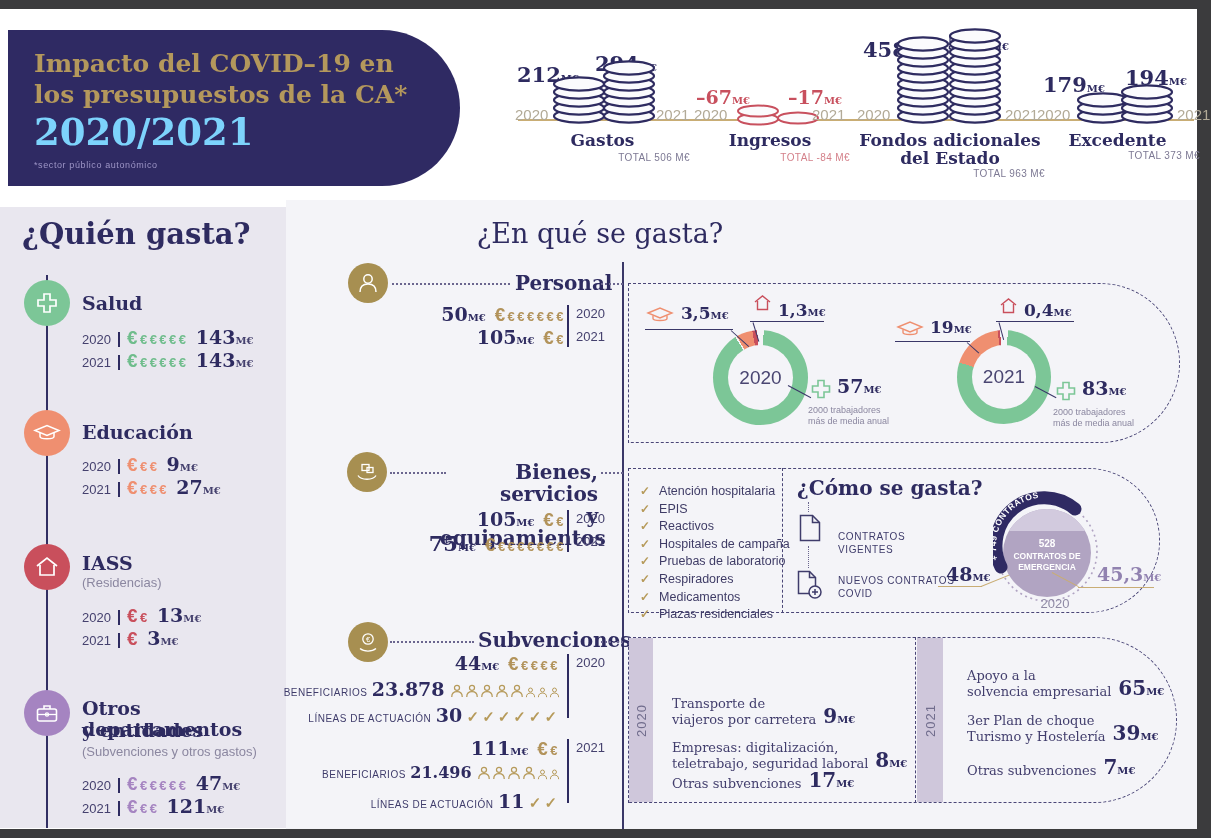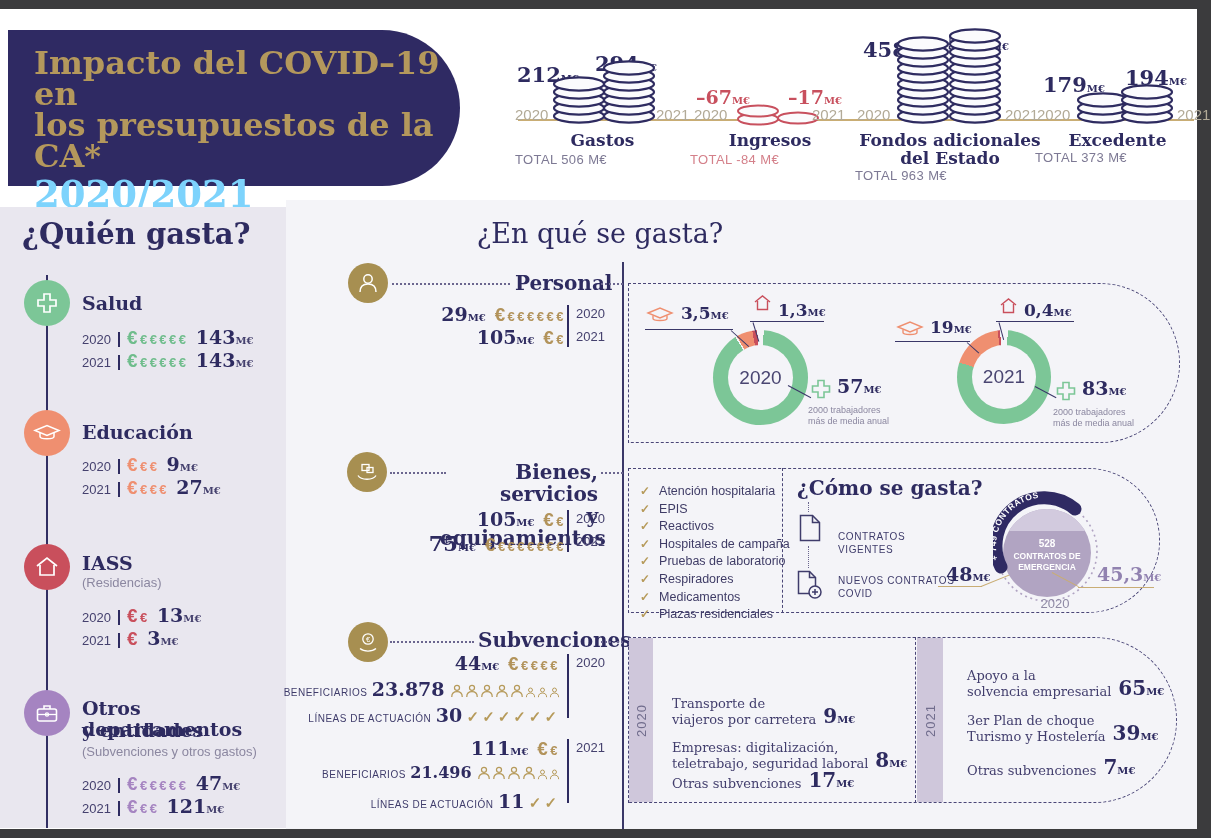--- a/index.html
+++ b/index.html
@@ -5,30 +5,30 @@
   html,body{margin:0;padding:0;background:#ffffff}
   .page{position:relative;width:1211px;height:838px;background:#ffffff;overflow:hidden;
         font-family:"Liberation Sans",sans-serif;color:#2e2b60}
   .abs{position:absolute}
   .num{font-family:"DejaVu Serif",serif;font-weight:bold;color:#2e2b60}
   .mu{font-size:10px;font-family:"DejaVu Serif",serif;font-weight:bold}
   .frame{background:#3b3b3d}
   
   .hdr{left:8px;top:30px;width:452px;height:156px;background:#2f2a63;border-radius:0 78px 78px 0;
        padding:18px 0 0 26px;box-sizing:border-box}
-  .hdr .t{font-family:"DejaVu Serif",serif;font-weight:bold;color:#b4985c;font-size:32px;line-height:31px}
+  .hdr .t{font-family:"DejaVu Serif",serif;font-weight:bold;color:#b4985c;font-size:25px;line-height:31px}
   .hdr .y{font-family:"DejaVu Serif",serif;font-weight:bold;color:#7dd3fc;font-size:37px;line-height:44px}
   .hdr .f{color:#9d95c6;font-size:9px;letter-spacing:.6px;margin-top:6px}
   
   .baseline{left:518px;top:119px;width:676px;height:2px;background:#c9ad74}
   .stat{top:40px;height:150px}
   .sv{font-size:21px;white-space:nowrap}
   .ylab{font-size:15px;color:#b2aa97}
   .sname{font-family:"DejaVu Serif",serif;font-weight:bold;font-size:17px;text-align:center;color:#2e2b60}
-  .stotal{font-size:13px;color:#7d7994;text-align:left;letter-spacing:.4px}
+  .stotal{font-size:10px;color:#7d7994;text-align:right;letter-spacing:.4px}
   .red{color:#c8505e !important}
   .redsoft{color:#d4808a !important}
   
   .sidebar{left:0;top:207px;width:286px;height:621px;background:#e9e7ef}
   .stitle{font-family:"DejaVu Serif",serif;font-weight:bold;font-size:29px;color:#2e2b60}
   .tline{width:2px;background:#322f63}
   .circ{width:46px;height:46px;border-radius:50%;display:flex;align-items:center;justify-content:center}
   .gcirc{width:40px;height:40px;border-radius:50%;background:#a78f51;display:flex;align-items:center;justify-content:center}
   .ilabel{font-family:"DejaVu Serif",serif;font-weight:bold;font-size:19px;color:#2e2b60;line-height:21px}
   .isub{font-size:13px;color:#8b87a0}
@@ -258,21 +258,21 @@
   <div class="abs gcirc" style="left:348px;top:263px">
     <svg width="22" height="22" viewBox="0 0 22 22">
         <circle cx="11" cy="7" r="4.2" fill="none" stroke="#ffffff" stroke-width="1.5"></circle>
         <path d="M3 20 c0-6 4-8 8-8 s8 2 8 8" fill="none" stroke="#ffffff" stroke-width="1.5"></path>
       </svg>
   </div>
   <div class="abs lead" style="left:392px;top:283px;width:118px"></div>
   <div class="abs seclabel" style="left:515px;top:272px">Personal</div>
   <div class="abs lead" style="left:601px;top:283px;width:22px"></div>
 
-  <div class="abs rrow" style="right:645px;top:303px"><span class="num" style="font-size:19px">29</span><span class="mu">M€</span>&nbsp;&nbsp;<span class="eu gold">€€€€€€€</span></div>
+  <div class="abs rrow" style="right:645px;top:303px"><span class="num" style="font-size:19px">50</span><span class="mu">M€</span>&nbsp;&nbsp;<span class="eu gold">€€€€€€€</span></div>
   <div class="abs rrow" style="right:645px;top:326px"><span class="num" style="font-size:19px">105</span><span class="mu">M€</span>&nbsp;&nbsp;<span class="eu gold">€€</span></div>
   <div class="abs ybar" style="left:567px;top:305px;height:42px"></div>
   <div class="abs ytag" style="left:576px;top:306px">2020</div>
   <div class="abs ytag" style="left:576px;top:329px">2021</div>
 
   <div class="abs dbox" style="left:628px;top:283px;width:552px;height:160px;border-radius:0 80px 80px 0"></div>
 
   <div class="abs donut" id="d20" style="left:713px;top:330px;width:95px;height:95px">
     <div class="hole">
         <span>2020</span>

